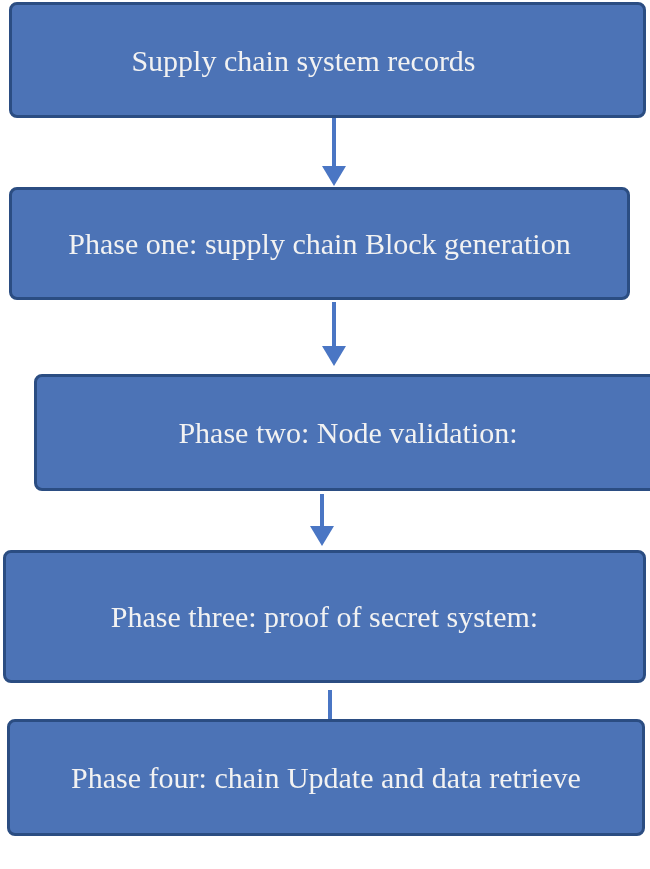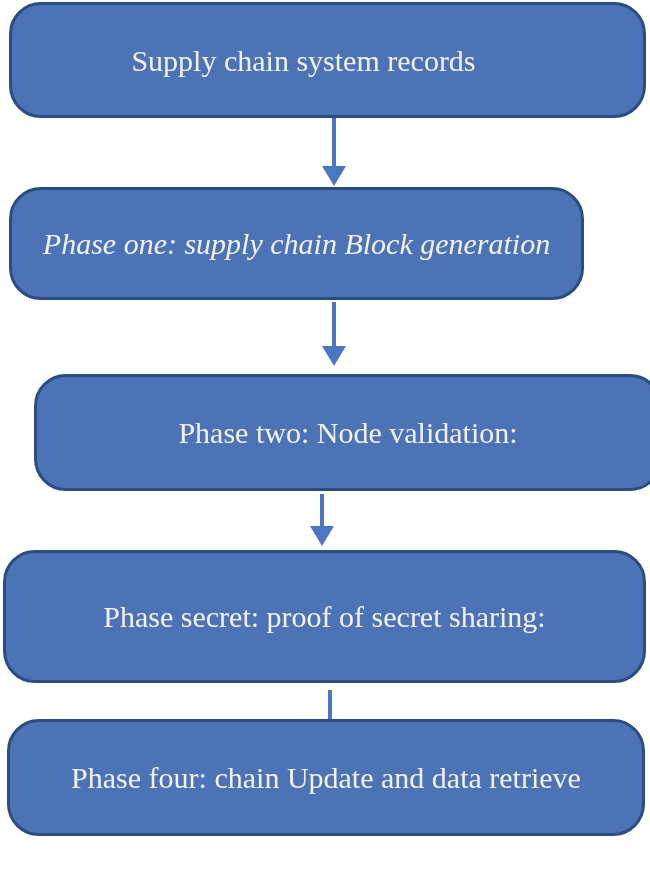--- a/index.html
+++ b/index.html
@@ -16,33 +16,33 @@
     width: 650px;
     height: 869px;
     background: var(--background);
     overflow: hidden;
     font-family: "Liberation Serif", "DejaVu Serif", serif;
   }
   .node {
     position: absolute;
     background: var(--node-fill);
     border: 3px solid var(--node-border);
-    border-radius: 32px;
+    border-radius: 8px;
     display: flex;
     align-items: center;
     justify-content: center;
     color: var(--text-color);
     font-size: 30px;
     line-height: 1.1;
     text-align: center;
     white-space: nowrap;
   }
   
   .n1 { left: 9px;  top: 2px;   width: 637px; height: 116px; padding-right: 48px; }
-  .n2 { left: 9px;  top: 187px; width: 575px; height: 113px; font-style: italic; }
+  .n2 { left: 9px;  top: 187px; width: 621px; height: 113px; }
   .n3 { left: 9px;  top: 374px; width: 628px; height: 117px; margin-left: 25px; }
   .n4 { left: 3px;  top: 550px; width: 643px; height: 133px; }
   .n5 { left: 7px;  top: 719px; width: 638px; height: 117px; }
   .arrow { position: absolute; display: block; }
   .arrow line    { stroke: var(--arrow-color); stroke-width: 4; }
   .arrow polygon { fill: var(--arrow-color); }
   .a1 { left: 321px; top: 118px; }
   .a2 { left: 321px; top: 302px; }
   .a3 { left: 309px; top: 494px; }
   .a4 { left: 317px; top: 690px; }
@@ -73,21 +73,21 @@
   <div class="node n3">
     <span>Phase two: Node validation:</span>
   </div>
 
   <svg class="arrow a3" width="26" height="52" viewBox="0 0 26 52">
     <line x1="13" y1="0" x2="13" y2="33"></line>
     <polygon points="1,32 25,32 13,52"></polygon>
   </svg>
 
   <div class="node n4">
-    <span>Phase secret: proof of secret sharing:</span>
+    <span>Phase three: proof of secret system:</span>
   </div>
 
   <svg class="arrow a4" width="26" height="56" viewBox="0 0 26 56">
     <line x1="13" y1="0" x2="13" y2="37"></line>
     <polygon points="1,36 25,36 13,56"></polygon>
   </svg>
 
   <div class="node n5">
     <span>Phase four: chain Update and data retrieve</span>
   </div>

